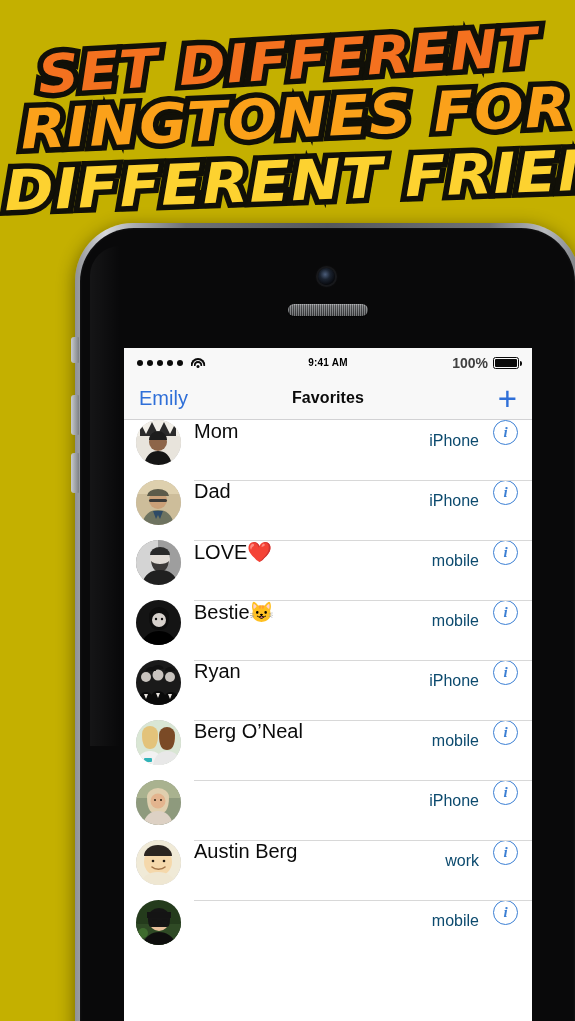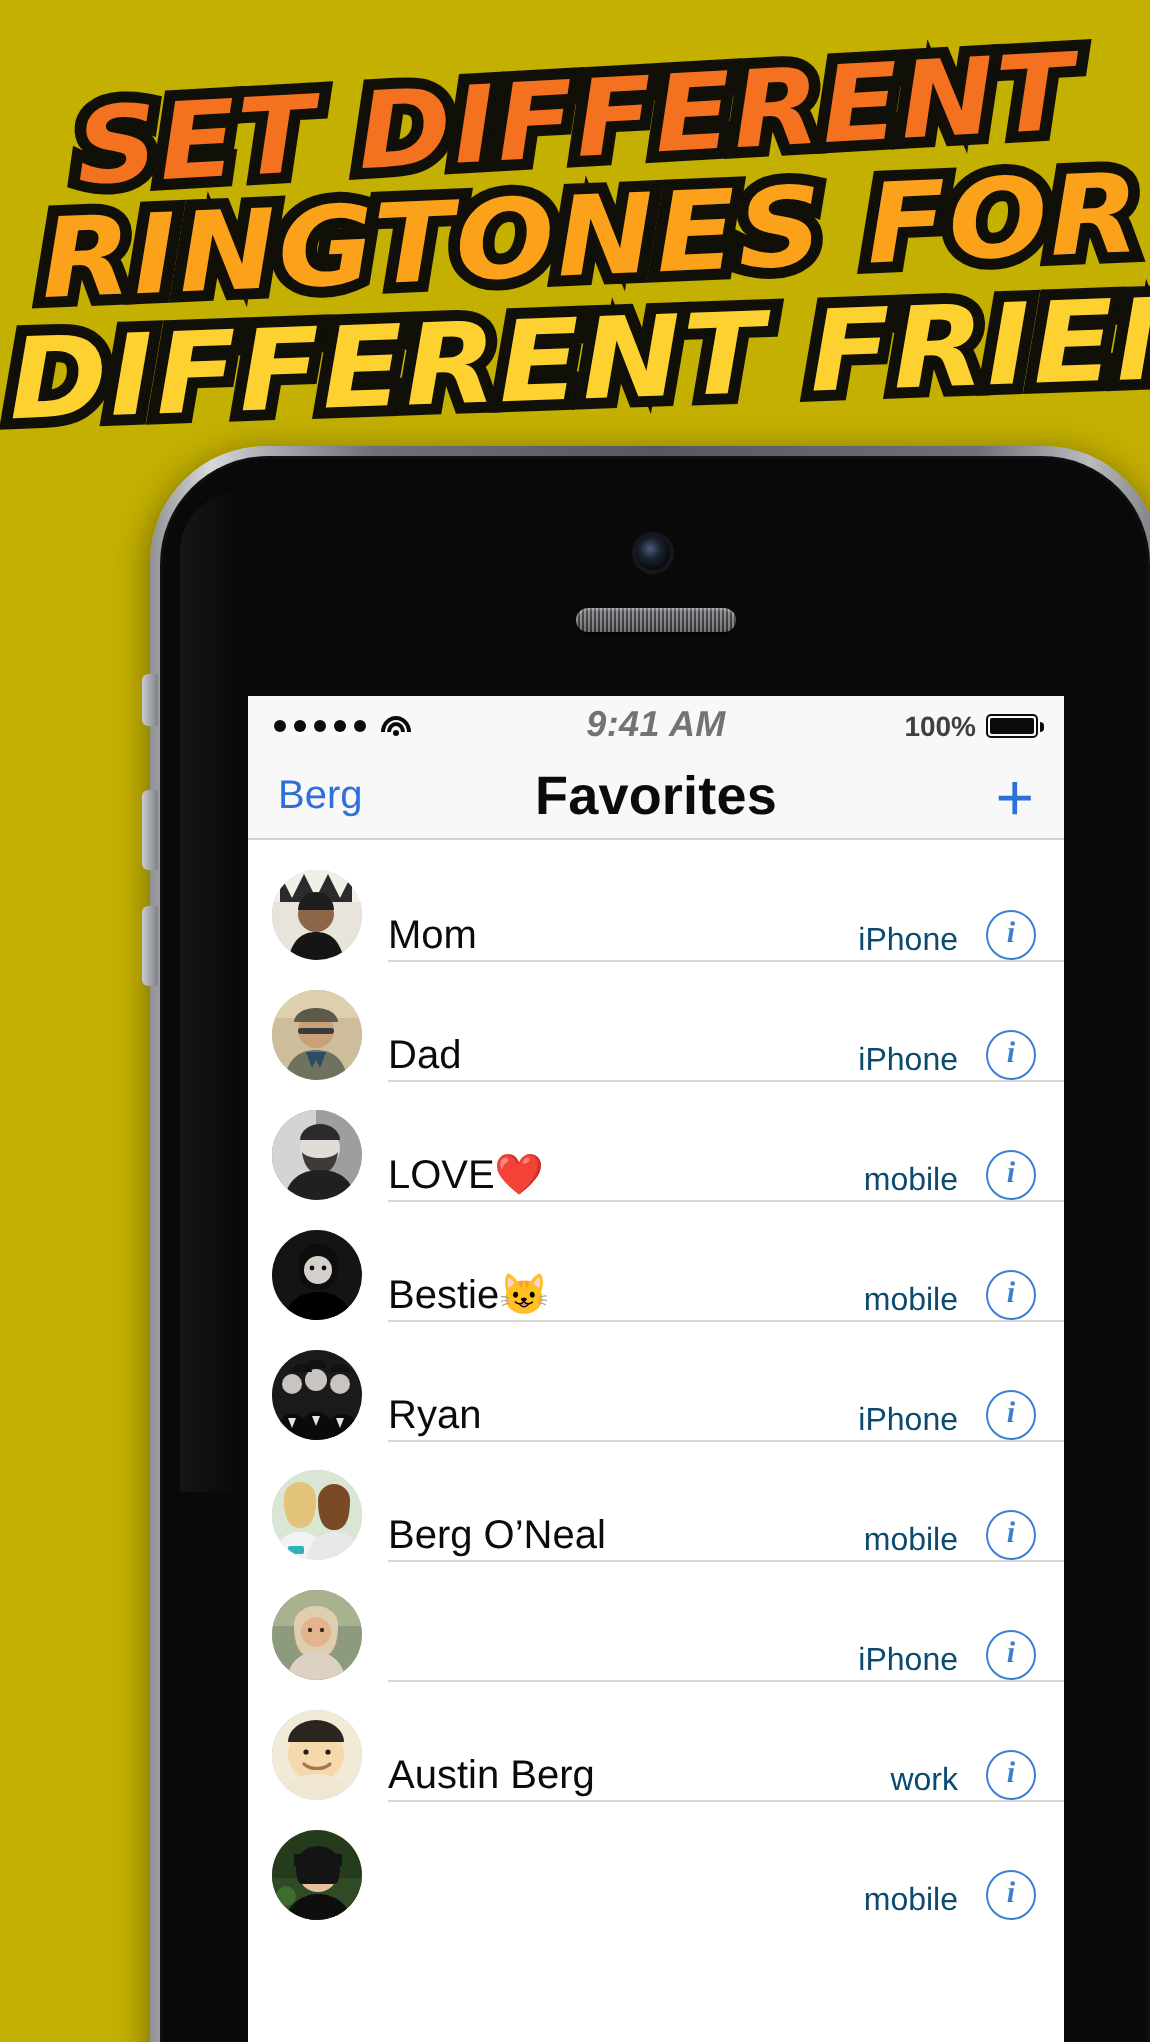--- a/index.html
+++ b/index.html
@@ -90,46 +90,46 @@
   .wifi { margin-left:7px; position:relative; width:16px; height:12px; }
   .wifi i {
     position:absolute; border:2px solid #0b0b0b; border-bottom:none;
     border-radius:50% 50% 0 0 / 100% 100% 0 0; left:50%; transform:translateX(-50%);
   }
   .wifi i:nth-child(1){ width:15px; height:8px; bottom:3px; }
   .wifi i:nth-child(2){ width:9px;  height:5px; bottom:3px; }
   .wifi i:nth-child(3){ width:3px; height:3px; bottom:1px; border:none; background:#0b0b0b; border-radius:50%; }
   .clock {
     position:absolute; left:0; right:0; text-align:center;
-    font-size:18px; font-weight:bold; color:#737373; letter-spacing:.2px;font-style:italic;
+    font-size:10px; font-weight:bold; color:#000000; letter-spacing:.2px;
   }
   .battwrap { margin-left:auto; display:flex; align-items:center; gap:5px; z-index:2; }
   .battpct { font-size:14px; font-weight:bold; color:#404040; }
   .batt { position:relative; width:26px; height:12px; border:1.5px solid #0b0b0b; border-radius:2.5px; padding:1px; }
   .batt span { display:block; height:100%; background:#0b0b0b; border-radius:1px; }
   .batt::after { content:""; position:absolute; right:-4px; top:3.5px; width:2.5px; height:5px; background:#0b0b0b; border-radius:0 2px 2px 0; }
 
   
   .navbar {
     height:43px; background:#F8F8F8; border-bottom:1px solid #d2d2d4;
     display:flex; align-items:center; padding:0 15px; position:relative;
   }
   .nav-edit { font-size:20px; color:#2F6FD8; }
   .nav-title {
     position:absolute; left:0; right:0; text-align:center;
-    font-size:27px; font-weight:bold; color:#0b0b0b; letter-spacing:.1px;
+    font-size:16px; font-weight:bold; color:#0b0b0b; letter-spacing:.1px;
   }
   .nav-plus {
     margin-left:auto; font-size:33px; line-height:25px; color:#2F6FD8;
     font-weight:300; z-index:2;
   }
 
   
   .list { background:#fff; }
-  .row { display:flex; align-items:flex-end; height:60px; padding-left:12px; position:relative; }
+  .row { display:flex; align-items:flex-start; height:60px; padding-left:12px; position:relative; }
   .row + .row::before {
     content:""; position:absolute; left:70px; right:0; top:0; height:1px; background:#d8d8d8;
   }
   .avatar {
     width:45px; height:45px; border-radius:50%; flex:0 0 45px; overflow:hidden;
     position:relative; background:#bdbdbd;
   }
   .avatar svg { display:block; width:45px; height:45px; }
   .row-name {
     margin-left:13px; font-size:20px; color:#0b0b0b; letter-spacing:0;
@@ -191,21 +191,21 @@
       <div class="clock">9:41 AM</div>
       <div class="battwrap">
         <span class="battpct">100%</span>
         <span class="batt">
             <span></span>
           </span>
       </div>
     </div>
 
     <div class="navbar">
-      <div class="nav-edit">Berg</div>
+      <div class="nav-edit">Emily</div>
       <div class="nav-title">Favorites</div>
       <div class="nav-plus">+</div>
     </div>
 
     <div class="list">
         <div class="row">
           <div class="avatar">
             <svg viewBox="0 0 45 45">
               <rect width="45" height="45" fill="#e8e4dc"></rect>
               <path d="M0 0h45v16H0z" fill="#f2efe8"></path>

